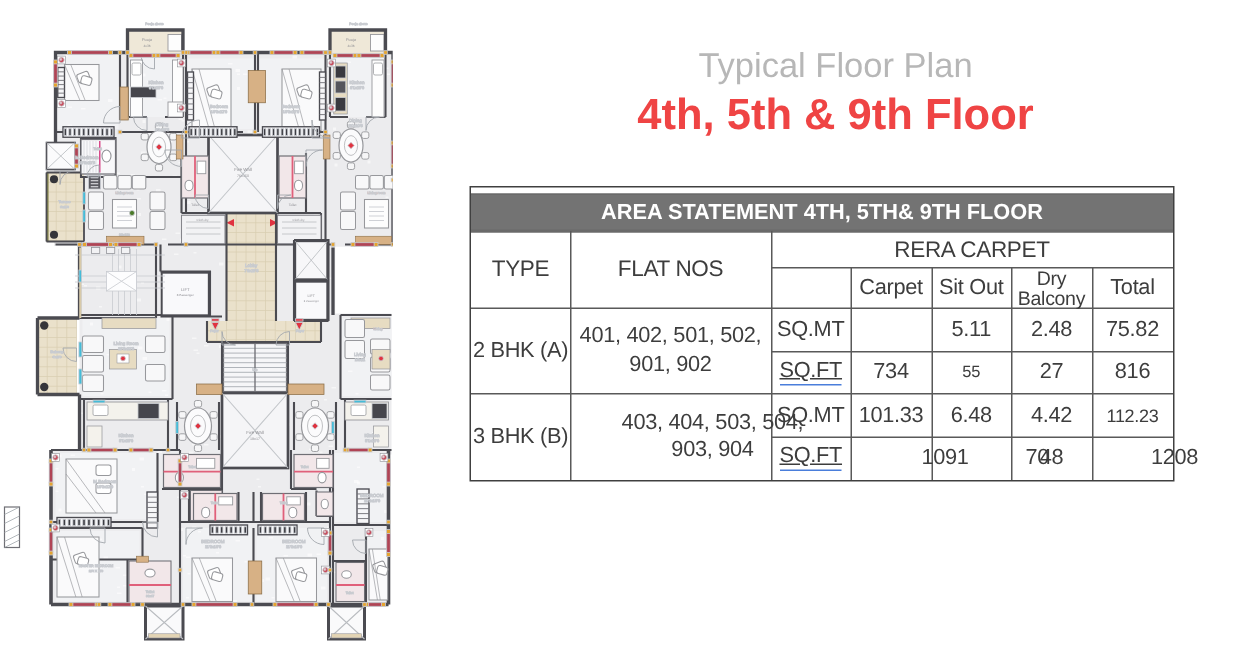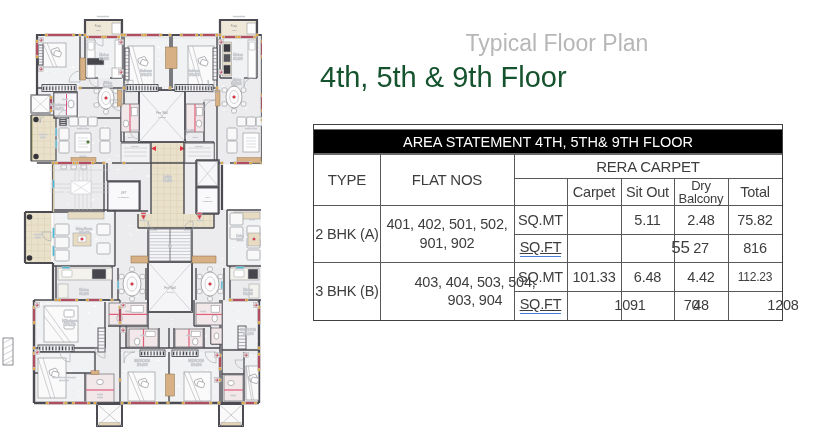--- a/index.html
+++ b/index.html
@@ -1476,27 +1476,27 @@
 </g>
 </g>
           </g>
         </g>
       </g>
     </svg>
 </div>
 
 <div class="abs" style="left:320px;top:30px;width:474px;height:26px;font-size:23px;color:#b7b7b7;text-align:center;">Typical Floor Plan</div>
 
-<div class="abs" style="left:320px;top:61px;width:474px;height:32px;font-size:29px;font-weight:normal;color:#14532d;text-align:left;">4th, 5th &amp; 9th Floor</div>
+<div class="abs" style="left:320px;top:61px;width:474px;height:32px;font-size:29px;font-weight:bold;color:#ef4444;text-align:center;">4th, 5th &amp; 9th Floor</div>
 
 <div class="abs" style="left:313px;top:124px;width:470px;height:197px;">
 
   <div class="abs" style="left:0;top:0;width:468px;height:195px;border:1px solid #404040;"></div>
 
-  <div class="abs cellText" style="left:1px;top:5px;width:468px;height:23px;background:#000000;border-top:1px solid #6a6a6a;border-bottom:2px solid #6a6a6a;color:#ffffff;font-weight:normal;font-size:14.5px;letter-spacing:0px;">AREA STATEMENT 4TH, 5TH&amp; 9TH FLOOR</div>
+  <div class="abs cellText" style="left:1px;top:5px;width:468px;height:23px;background:#737373;border-top:1px solid #6a6a6a;border-bottom:2px solid #6a6a6a;color:#ffffff;font-weight:bold;font-size:14.5px;letter-spacing:0px;">AREA STATEMENT 4TH, 5TH&amp; 9TH FLOOR</div>
 
   <div class="vline" style="left:67px;top:30px;height:166px;"></div>
   <div class="vline" style="left:201px;top:30px;height:166px;"></div>
   <div class="vline" style="left:254px;top:54px;height:142px;"></div>
   <div class="vline" style="left:308px;top:54px;height:142px;"></div>
   <div class="vline" style="left:361px;top:54px;height:142px;"></div>
   <div class="vline" style="left:415px;top:54px;height:142px;"></div>
   <div class="hline" style="left:201px;top:54px;width:268px;"></div>
   <div class="hline" style="left:1px;top:81px;width:468px;"></div>
   <div class="hline" style="left:201px;top:110px;width:268px;"></div>
@@ -1522,21 +1522,22 @@
   <div class="cellText" style="left:67px;top:81px;width:134px;height:57px;font-size:14.5px;line-height:18.5px;">401, 402, 501, 502,<br>901, 902</div>
 
   <div class="cellText" style="left:201px;top:81px;width:53px;height:29px;font-size:14.5px;">SQ.MT</div>
   <div class="cellText" style="left:308px;top:81px;width:53px;height:29px;font-size:14.5px;">5.11</div>
   <div class="cellText" style="left:361px;top:81px;width:54px;height:29px;font-size:14.5px;">2.48</div>
   <div class="cellText" style="left:415px;top:81px;width:54px;height:29px;font-size:14.5px;">75.82</div>
 
   <div class="cellText" style="left:201px;top:110px;width:53px;height:28px;font-size:14.5px;">
       <span style="text-decoration:underline;border-bottom:1.5px solid #4a7edb;padding-bottom:1px;">SQ.FT</span>
     </div>
-  <div class="cellText" style="left:308px;top:110px;width:53px;height:28px;font-size:17px;margin-left:33px;">55</div>
+  <div class="cellText" style="left:254px;top:110px;width:54px;height:28px;font-size:14.5px;">734</div>
+  <div class="cellText" style="left:308px;top:110px;width:53px;height:28px;font-size:11px;">55</div>
   <div class="cellText" style="left:361px;top:110px;width:54px;height:28px;font-size:14.5px;">27</div>
   <div class="cellText" style="left:415px;top:110px;width:54px;height:28px;font-size:14.5px;">816</div>
 
   <div class="cellText" style="left:1px;top:138px;width:66px;height:58px;font-size:14.5px;">3 BHK (B)</div>
 
   <div class="cellText" style="left:67px;top:138px;width:134px;height:58px;font-size:14.5px;line-height:18.5px;padding-left:28px;">403, 404, 503, 504,<br>903, 904</div>
 
   <div class="cellText" style="left:201px;top:138px;width:53px;height:29px;font-size:14.5px;">SQ.MT</div>
   <div class="cellText" style="left:254px;top:138px;width:54px;height:29px;font-size:14.5px;">101.33</div>
   <div class="cellText" style="left:308px;top:138px;width:53px;height:29px;font-size:14.5px;">6.48</div>

